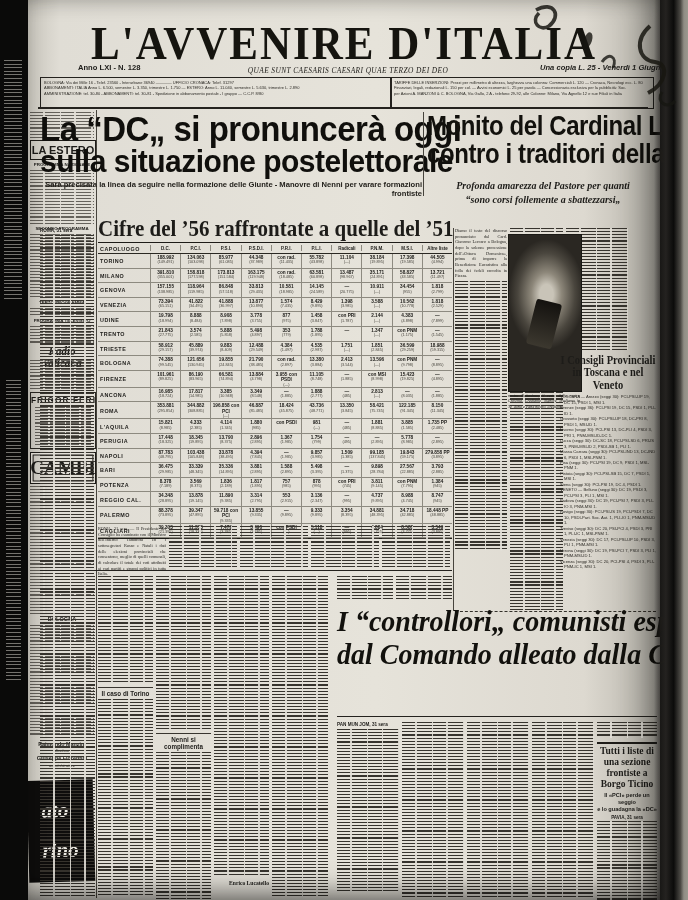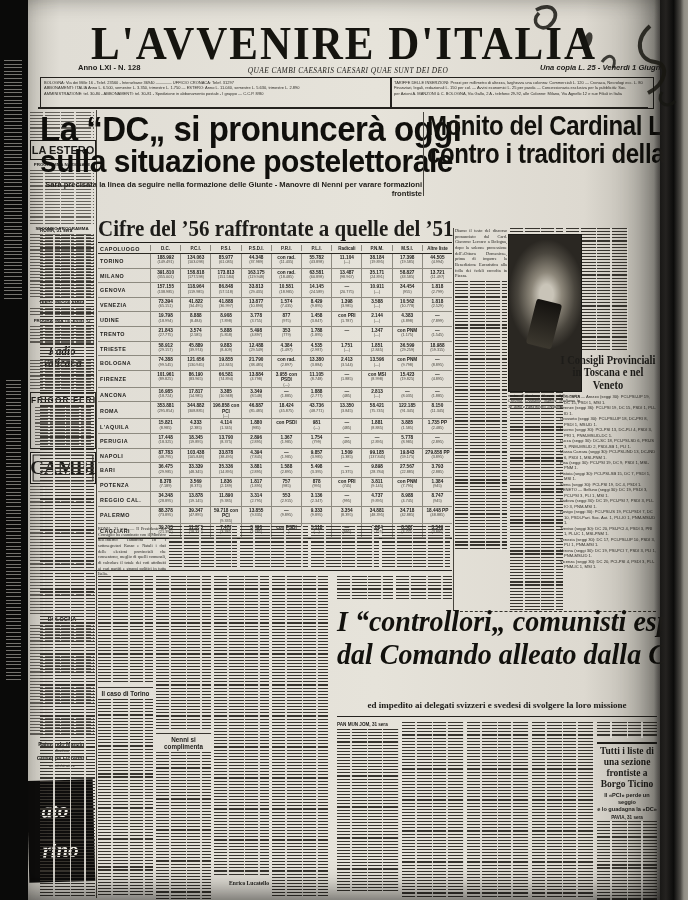--- a/index.html
+++ b/index.html
@@ -102,21 +102,21 @@
 
   <div class="ledge">
     <div class="abs gd" style="left:4px;top:60px;width:18px;height:240px;"></div>
     <div class="abs gd" style="left:6px;top:380px;width:15px;height:300px;"></div>
   </div>
 
   <div class="paper">
 
     <div class="abs mast-title" style="left:36px;top:22px;width:560px;">L'AVVENIRE D'ITALIA</div>
     <div class="abs mast-small" style="left:14px;top:63px;width:120px;">Anno LXI - N. 128</div>
-    <div class="abs motto" style="left:180px;top:66px;width:280px;">QUAE CAMBI CAESARIS CAESARI QUAE SUNT DEI DEO</div>
+    <div class="abs motto" style="left:180px;top:66px;width:280px;">QUAE SUNT CAESARIS CAESARI QUAE TERZO DEI DEO</div>
     <div class="abs mast-small" style="left:440px;top:63px;width:180px;text-align:right;font-style:italic;">Una copia L. 25 - Venerdì 1 Giugno 1956</div>
 
     <div class="abs infobox" style="left:12px;top:77px;width:344px;height:27px;">
       <div class="t4">BOLOGNA: Via dei Mille 16 - Telef. 23560 - Interurbane 36940 ———— UFFICIO CRONACA: Telef. 31297</div>
       <div class="t4">ABBONAMENTI: ITALIA Anno L. 6.500, semestre L. 3.350, trimestre L. 1.750 — ESTERO: Anno L. 11.040, semestre L. 5.630, trimestre L. 2.890</div>
       <div class="t4">AMMINISTRAZIONE: tel. 30-80 - ABBONAMENTI: tel. 30-81 - Spedizione in abbonamento postale - I gruppo — C.C.P. 8/80</div>
     </div>
     <div class="abs infobox" style="left:362px;top:77px;width:256px;height:27px;">
       <div class="t4">TARIFFE DELLE INSERZIONI: Prezzi per millimetro di altezza, larghezza una colonna: Commerciali L. 120 — Cronaca, Necrologi ecc. L. 80</div>
       <div class="t4">Finanziari, legali, redazionali L. 150 per col. — Avvisi economici L. 25 per parola — Concessionaria esclusiva per la pubblicità: Soc.</div>
@@ -156,20 +156,22 @@
       <span class="a2" style="top:58px;">rino</span>
     </div>
 
     <div class="abs h-dc" style="left:12px;top:112px;width:382px;">La “DC„ si pronuncerà oggi</div>
     <div class="abs h-dc h-dc2" style="left:12px;top:147px;width:382px;">sulla situazione postelettorale</div>
     <div class="abs deck" style="left:12px;top:180px;width:382px;">Sarà precisata la linea da seguire nella formazione delle Giunte - Manovre di Nenni per varare formazioni frontiste</div>
     <div class="abs vr" style="left:395px;top:112px;height:84px;"></div>
 
     <div class="abs h-ler" style="left:399px;top:114px;width:231px;">Monito del Cardinal Lercaro</div>
     <div class="abs h-ler" style="left:399px;top:142px;width:231px;">contro i traditori della Fede</div>
+    <div class="abs deck-ser" style="left:408px;top:180px;width:214px;">Profonda amarezza del Pastore per quanti</div>
+    <div class="abs deck-ser" style="left:408px;top:194px;width:214px;">“sono corsi follemente a sbattezzarsi„</div>
 
     <div class="abs tbl-title" style="left:70px;top:217px;width:354px;">Cifre del ’56 raffrontate a quelle del ’51</div>
 
     <div class="abs" style="left:12px;top:228px;width:54px;height:384px;">
       <div class="dateline">ROMA, 31 sera</div>
       <div class="g" style="height:372px;margin-top:2px;"></div>
     </div>
 
     <div class="abs tbl" style="left:70px;top:242px;width:354px;">
         <div class="trow head">
@@ -1062,21 +1064,20 @@
           <div class="entry">Treviso (seggi 30): DC 20, PSI-PCI 4, PSDI 3, PRI 1, PLI-IC 1, MSI-PNM 1.</div>
           <div class="entry">Venezia (seggi 30): DC 17, PCI-PSI-UP 10, PSDI 3, PLI 1, PNM-MSI 1.</div>
           <div class="entry">Verona (seggi 30): DC 19, PSI-PCI 7, PSDI 3, PLI 1, PNM-MSI-ID 1.</div>
           <div class="entry">Vicenza (seggi 30): DC 20, PCI-PSI 4, PSDI 3, PLI-PNM-IC 1, MSI 1.</div>
         </div>
     </div>
     <div class="abs hr-dash" style="left:427px;top:611px;width:201px;height:0;"></div>
 
     <div class="abs h-cor" style="left:309px;top:608px;width:320px;">I “controllori„ comunisti espulsi</div>
     <div class="abs h-cor" style="left:309px;top:641px;width:320px;">dal Comando alleato dalla Corea</div>
-    <div class="abs deck-cor" style="left:316px;top:700px;width:306px;">ed impedito ai delegati svizzeri e svedesi di svolgere la loro missione</div>
     <div class="abs hr" style="left:309px;top:716px;width:320px;height:1px;"></div>
 
     <div class="abs" style="left:309px;top:722px;width:62px;height:176px;">
       <div class="dateline">PAN MUN JOM, 31 sera</div>
       <div class="g" style="height:164px;margin-top:2px;"></div>
     </div>
     <div class="abs g" style="left:374px;top:722px;width:62px;height:176px;"></div>
     <div class="abs g" style="left:439px;top:722px;width:62px;height:176px;"></div>
     <div class="abs g" style="left:504px;top:722px;width:62px;height:176px;"></div>
     <div class="abs g" style="left:569px;top:722px;width:60px;height:16px;"></div>

